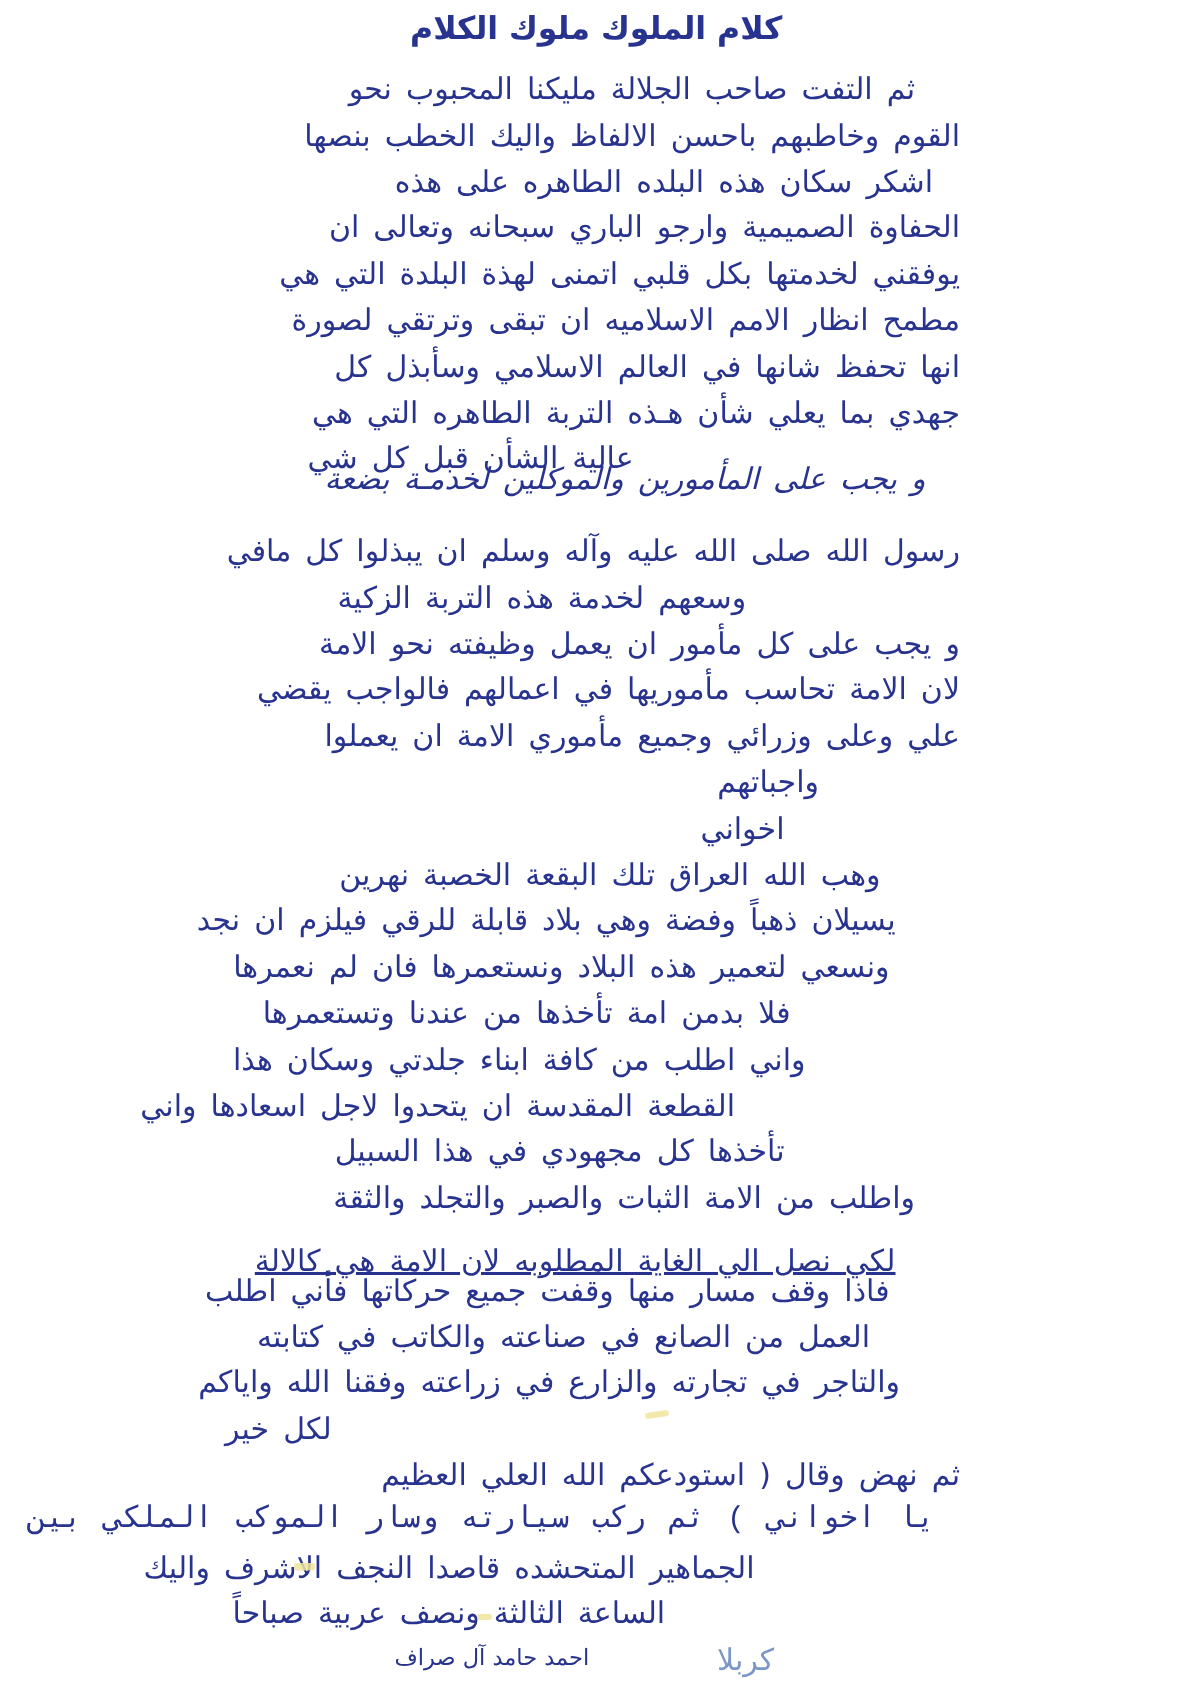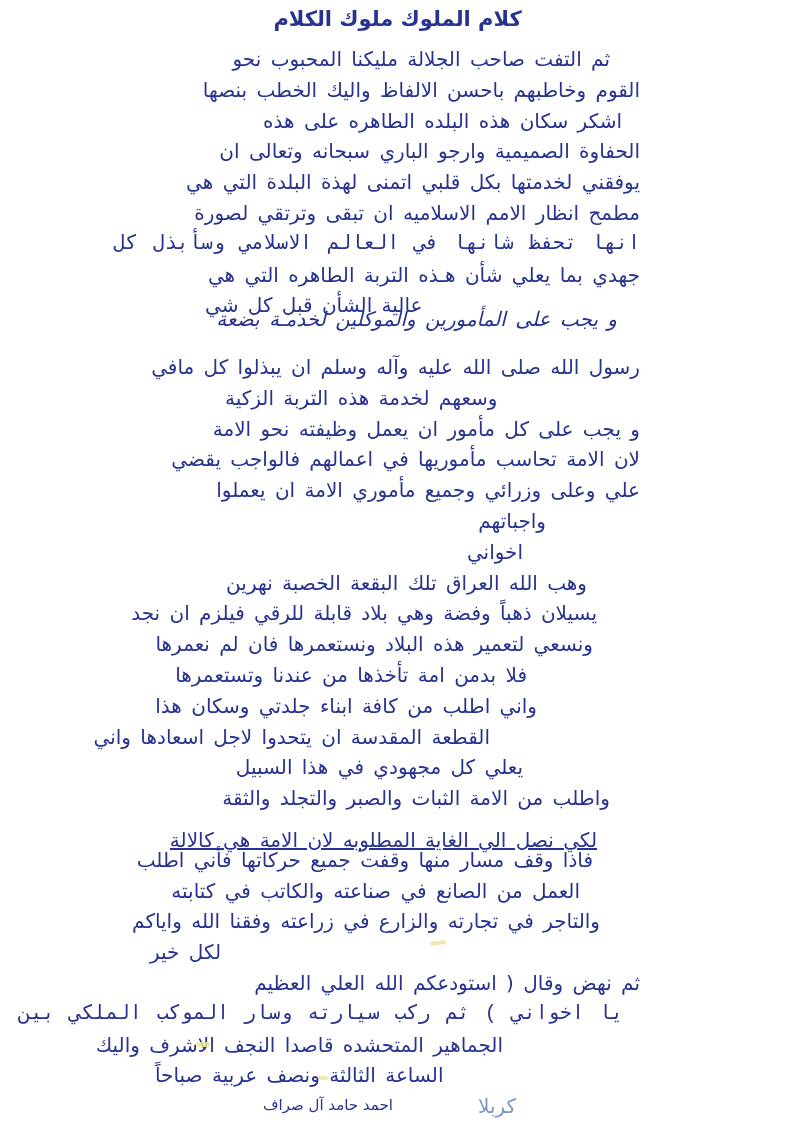--- a/index.html
+++ b/index.html
@@ -83,38 +83,38 @@
 
   <div class="doc-title">كلام الملوك ملوك الكلام</div>
 
   <div id="lines">
       <div class="text-line" style="top: 44px; padding-right: 30px;">ثم التفت صاحب الجلالة مليكنا المحبوب نحو</div>
       <div class="text-line" style="top: 74.8px; padding-right: 0px;">القوم وخاطبهم باحسن الالفاظ واليك الخطب بنصها</div>
       <div class="text-line" style="top: 105.6px; padding-right: 18px;">اشكر سكان هذه البلده الطاهره على هذه</div>
       <div class="text-line" style="top: 136.4px; padding-right: 0px;">الحفاوة الصميمية وارجو الباري سبحانه وتعالى ان</div>
       <div class="text-line" style="top: 167.2px; padding-right: 0px;">يوفقني لخدمتها بكل قلبي اتمنى لهذة البلدة التي هي</div>
       <div class="text-line" style="top: 198px; padding-right: 0px;">مطمح انظار الامم الاسلاميه ان تبقى وترتقي لصورة</div>
-      <div class="text-line" style="top: 228.8px; padding-right: 0px; font-family: Liberation Mono, monospace;">انها تحفظ شانها في العالم الاسلامي وسأبذل كل</div>
+      <div class="text-line" style="top: 228.8px; padding-right: 0px;">انها تحفظ شانها في العالم الاسلامي وسأبذل كل</div>
       <div class="text-line" style="top: 259.6px; padding-right: 0px;">جهدي بما يعلي شأن هـذه التربة الطاهره التي هي</div>
       <div class="text-line" style="top: 290.4px; text-align: left; padding-left: 55px;">عالية الشأن قبل كل شي</div>
       <div class="text-line" style="top: 304px; padding-right: 23px; font-style: italic;">و يجب على المأمورين والموكلين لخدمـة بضعة</div>
       <div class="text-line" style="top: 352px; padding-right: 0px;">رسول الله صلى الله عليه وآله وسلم ان يبذلوا كل مافي</div>
       <div class="text-line" style="top: 382.8px; text-align: left; padding-left: 75px;">وسعهم لخدمة هذه التربة الزكية</div>
       <div class="text-line" style="top: 413.6px; padding-right: 0px;">و يجب على كل مأمور ان يعمل وظيفته نحو الامة</div>
       <div class="text-line" style="top: 444.4px; padding-right: 0px;">لان الامة تحاسب مأموريها في اعمالهم فالواجب يقضي</div>
       <div class="text-line" style="top: 475.2px; padding-right: 0px;">علي وعلى وزرائي وجميع مأموري الامة ان يعملوا</div>
       <div class="text-line" style="top: 506px; padding-right: 94px;">واجباتهم</div>
       <div class="text-line" style="top: 536.8px; padding-right: 117px;">اخواني</div>
       <div class="text-line" style="top: 567.6px; padding-right: 53px;">وهب الله العراق تلك البقعة الخصبة نهرين</div>
       <div class="text-line" style="top: 598.4px; padding-right: 43px;">يسيلان ذهباً وفضة وهي بلاد قابلة للرقي فيلزم ان نجد</div>
       <div class="text-line" style="top: 629.2px; padding-right: 47px;">ونسعي لتعمير هذه البلاد ونستعمرها فان لم نعمرها</div>
       <div class="text-line" style="top: 660px; padding-right: 113px;">فلا بدمن امة تأخذها من عندنا وتستعمرها</div>
       <div class="text-line" style="top: 690.8px; padding-right: 103px;">واني اطلب من كافة ابناء جلدتي وسكان هذا</div>
       <div class="text-line" style="top: 721.6px; padding-right: 150px;">القطعة المقدسة ان يتحدوا لاجل اسعادها واني</div>
-      <div class="text-line" style="top: 752.4px; padding-right: 117px;">يعلي كل مجهودي في هذا السبيل</div>
+      <div class="text-line" style="top: 752.4px; padding-right: 117px;">تأخذها كل مجهودي في هذا السبيل</div>
       <div class="text-line" style="top: 783.2px; padding-right: 30px;">واطلب من الامة الثبات والصبر والتجلد والثقة</div>
       <div class="text-line" style="top: 825px; padding-right: 43px; text-decoration: underline;">لكي نصل الي الغاية المطلوبه لان الامة هي كالالة</div>
       <div class="text-line" style="top: 844.8px; padding-right: 47px;">فاذا وقف مسار منها وقفت جميع حركاتها فأني اطلب</div>
       <div class="text-line" style="top: 875.6px; padding-right: 60px;">العمل من الصانع في صناعته والكاتب في كتابته</div>
       <div class="text-line" style="top: 906.4px; padding-right: 40px;">والتاجر في تجارته والزارع في زراعته وفقنا الله واياكم</div>
       <div class="text-line" style="top: 937.2px; text-align: left; padding-left: 0px;">لكل خير</div>
       <div class="text-line" style="top: 968px; padding-right: 0px;">ثم نهض وقال ( استودعكم الله العلي العظيم</div>
       <div class="text-line" style="top: 998.8px; padding-right: 17px; font-family: Liberation Mono, monospace;">يا اخواني ) ثم ركب سيارته وسار الموكب الملكي بين</div>
       <div class="text-line" style="top: 1029.6px; padding-right: 137px;">الجماهير المتحشده قاصدا النجف الاشرف واليك</div>
       <div class="text-line" style="top: 1060.4px; text-align: left; padding-left: 5px;">الساعة الثالثة ونصف عربية صباحاً</div>

